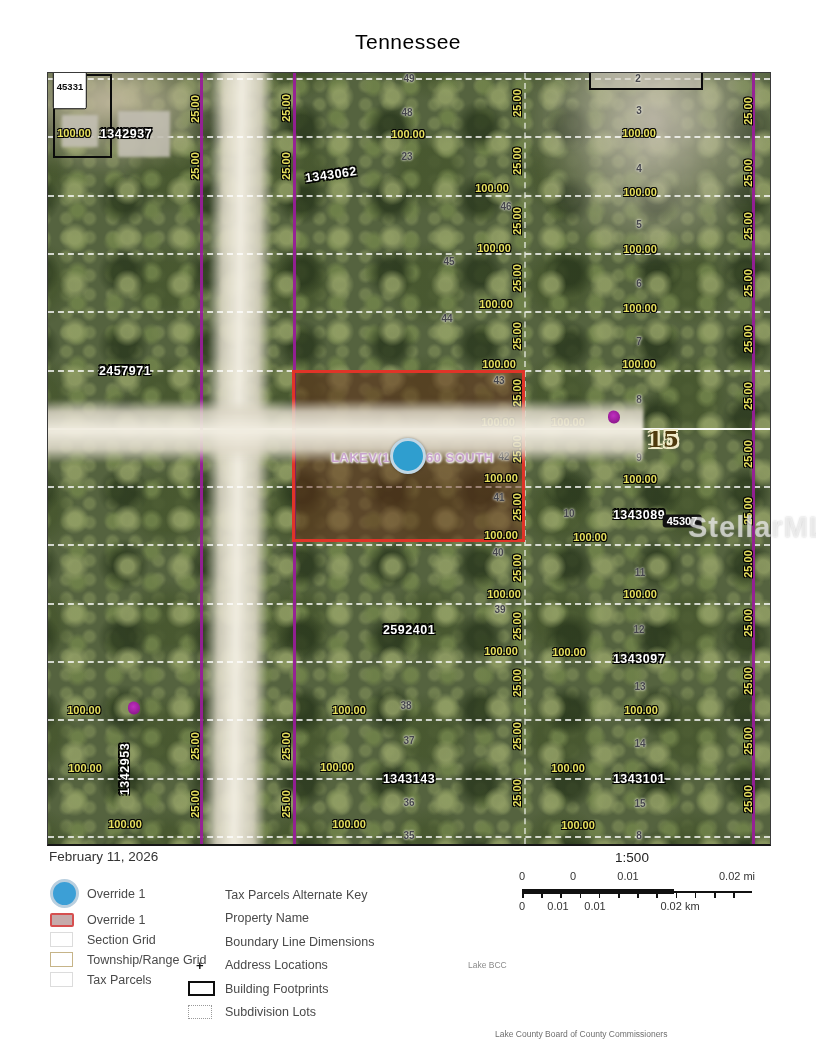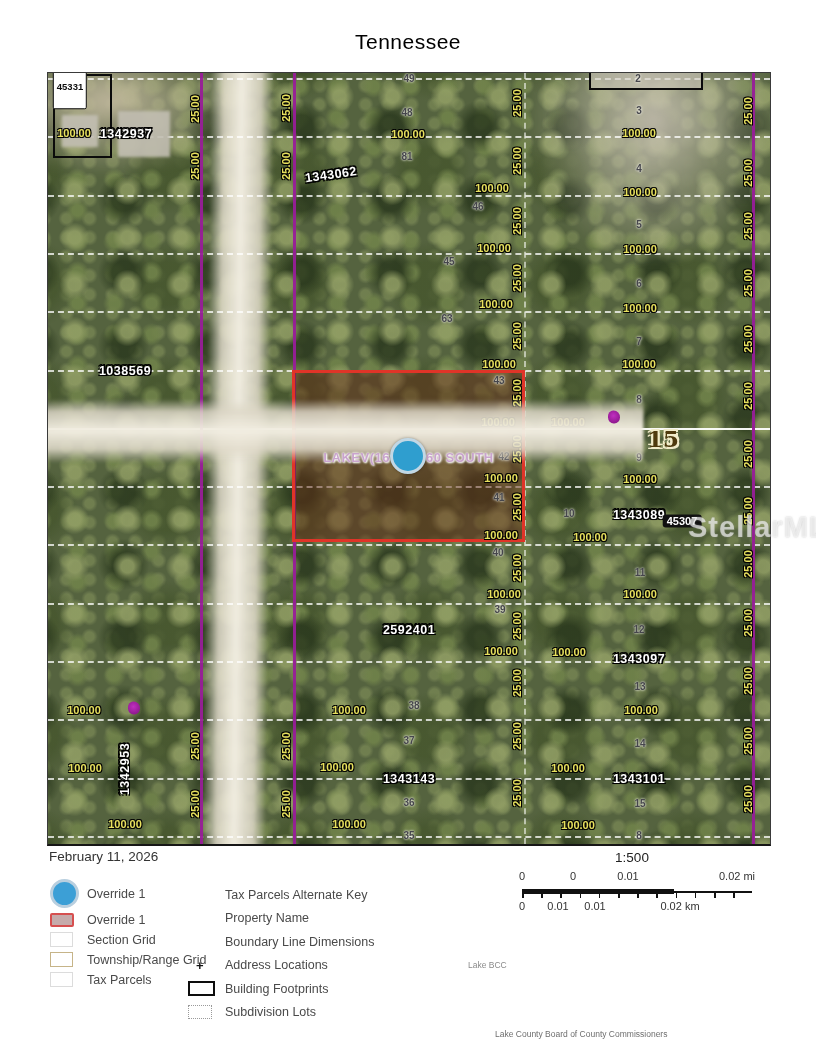--- a/index.html
+++ b/index.html
@@ -132,30 +132,30 @@
     <div class="redparcel" data-interactable="false"></div>
 
     <div class="bldg" style="left:5px;top:1px;width:55px;height:80px;" data-interactable="false"></div>
     <div class="roof" style="left:14px;top:42px;width:36px;height:32px;" data-interactable="false"></div>
     <div class="roof" style="left:70px;top:38px;width:52px;height:46px;" data-interactable="false"></div>
     <div class="bldg" style="left:541px;top:-4px;width:110px;height:17px;background:rgba(205,200,190,.55);" data-interactable="false"></div>
 
     <div id="map-labels" data-interactable="false">
         <span class="ml lot" data-interactable="false" style="left: 361px; top: 6px; transform: translate(-50%, -50%);">49</span>
         <span class="ml lot" data-interactable="false" style="left: 359px; top: 40px; transform: translate(-50%, -50%);">48</span>
-        <span class="ml lot" data-interactable="false" style="left: 359px; top: 84px; transform: translate(-50%, -50%);">81</span>
-        <span class="ml lot" data-interactable="false" style="left: 430px; top: 134px; transform: translate(-50%, -50%);">46</span>
+        <span class="ml lot" data-interactable="false" style="left: 359px; top: 84px; transform: translate(-50%, -50%);">23</span>
+        <span class="ml lot" data-interactable="false" style="left: 458px; top: 134px; transform: translate(-50%, -50%);">46</span>
         <span class="ml lot" data-interactable="false" style="left: 401px; top: 189px; transform: translate(-50%, -50%);">45</span>
-        <span class="ml lot" data-interactable="false" style="left: 399px; top: 246px; transform: translate(-50%, -50%);">63</span>
+        <span class="ml lot" data-interactable="false" style="left: 399px; top: 246px; transform: translate(-50%, -50%);">44</span>
         <span class="ml lot" data-interactable="false" style="left: 451px; top: 308px; transform: translate(-50%, -50%);">43</span>
         <span class="ml lot" data-interactable="false" style="left: 456px; top: 384px; transform: translate(-50%, -50%);">42</span>
         <span class="ml lot" data-interactable="false" style="left: 451px; top: 425px; transform: translate(-50%, -50%);">41</span>
         <span class="ml lot" data-interactable="false" style="left: 450px; top: 480px; transform: translate(-50%, -50%);">40</span>
         <span class="ml lot" data-interactable="false" style="left: 452px; top: 537px; transform: translate(-50%, -50%);">39</span>
-        <span class="ml lot" data-interactable="false" style="left: 366px; top: 633px; transform: translate(-50%, -50%);">38</span>
+        <span class="ml lot" data-interactable="false" style="left: 358px; top: 633px; transform: translate(-50%, -50%);">38</span>
         <span class="ml lot" data-interactable="false" style="left: 361px; top: 668px; transform: translate(-50%, -50%);">37</span>
         <span class="ml lot" data-interactable="false" style="left: 361px; top: 730px; transform: translate(-50%, -50%);">36</span>
         <span class="ml lot" data-interactable="false" style="left: 361px; top: 763px; transform: translate(-50%, -50%);">35</span>
         <span class="ml lot" data-interactable="false" style="left: 590px; top: 6px; transform: translate(-50%, -50%);">2</span>
         <span class="ml lot" data-interactable="false" style="left: 591px; top: 38px; transform: translate(-50%, -50%);">3</span>
         <span class="ml lot" data-interactable="false" style="left: 591px; top: 96px; transform: translate(-50%, -50%);">4</span>
         <span class="ml lot" data-interactable="false" style="left: 591px; top: 152px; transform: translate(-50%, -50%);">5</span>
         <span class="ml lot" data-interactable="false" style="left: 591px; top: 211px; transform: translate(-50%, -50%);">6</span>
         <span class="ml lot" data-interactable="false" style="left: 591px; top: 269px; transform: translate(-50%, -50%);">7</span>
         <span class="ml lot" data-interactable="false" style="left: 591px; top: 327px; transform: translate(-50%, -50%);">8</span>
@@ -226,32 +226,32 @@
         <span class="ml dim" data-interactable="false" style="left: 147px; top: 36px; transform: translate(-50%, -50%) rotate(-90deg);">25.00</span>
         <span class="ml dim" data-interactable="false" style="left: 147px; top: 93px; transform: translate(-50%, -50%) rotate(-90deg);">25.00</span>
         <span class="ml dim" data-interactable="false" style="left: 147px; top: 673px; transform: translate(-50%, -50%) rotate(-90deg);">25.00</span>
         <span class="ml dim" data-interactable="false" style="left: 147px; top: 731px; transform: translate(-50%, -50%) rotate(-90deg);">25.00</span>
         <span class="ml dim" data-interactable="false" style="left: 238px; top: 35px; transform: translate(-50%, -50%) rotate(-90deg);">25.00</span>
         <span class="ml dim" data-interactable="false" style="left: 238px; top: 93px; transform: translate(-50%, -50%) rotate(-90deg);">25.00</span>
         <span class="ml dim" data-interactable="false" style="left: 238px; top: 673px; transform: translate(-50%, -50%) rotate(-90deg);">25.00</span>
         <span class="ml dim" data-interactable="false" style="left: 238px; top: 731px; transform: translate(-50%, -50%) rotate(-90deg);">25.00</span>
         <span class="ml pid" data-interactable="false" style="left: 78px; top: 61px; transform: translate(-50%, -50%);">1342937</span>
         <span class="ml pid" data-interactable="false" style="left: 283px; top: 102px; transform: translate(-50%, -50%) rotate(-8deg);">1343062</span>
-        <span class="ml pid" data-interactable="false" style="left: 77px; top: 298px; transform: translate(-50%, -50%);">1038569</span>
+        <span class="ml pid" data-interactable="false" style="left: 77px; top: 298px; transform: translate(-50%, -50%);">2457971</span>
         <span class="ml pid" data-interactable="false" style="left: 591px; top: 442px; transform: translate(-50%, -50%);">1343089</span>
         <span class="ml pid" data-interactable="false" style="left: 361px; top: 557px; transform: translate(-50%, -50%);">2592401</span>
         <span class="ml pid" data-interactable="false" style="left: 591px; top: 586px; transform: translate(-50%, -50%);">1343097</span>
         <span class="ml pid" data-interactable="false" style="left: 361px; top: 706px; transform: translate(-50%, -50%);">1343143</span>
         <span class="ml pid" data-interactable="false" style="left: 591px; top: 706px; transform: translate(-50%, -50%);">1343101</span>
         <span class="ml pid" data-interactable="false" style="left: 77px; top: 696px; transform: translate(-50%, -50%) rotate(-90deg);">1342953</span>
         <span class="ml chip" data-interactable="false" style="left: 22px; top: 14px; transform: translate(-50%, -50%);">45331</span>
         <span class="ml chipd" data-interactable="false" style="left: 634px; top: 448px; transform: translate(-50%, -50%);">45307</span>
         <span class="ml sec" data-interactable="false" style="left: 615px; top: 365px; transform: translate(-50%, -50%);">15</span>
         <span class="ml street" data-interactable="false" style="left: 203px; top: 358px; transform: translate(-50%, -50%) rotate(-90deg);">TENNESSEE  ST</span>
-        <span class="ml pnl" data-interactable="false" style="left: 342px; top: 384px; transform: translate(-100%, -50%);">LAKEV(16</span>
+        <span class="ml pnl" data-interactable="false" style="left: 342px; top: 384px; transform: translate(-100%, -50%);">LAKEV(1</span>
         <span class="ml pnr" data-interactable="false" style="left: 378px; top: 384px; transform: translate(0px, -50%);">60 SOUTH</span>
         <span class="ml pmark" data-interactable="false" style="left: 566px; top: 344px; transform: translate(-50%, -50%);"></span>
         <span class="ml pmark" data-interactable="false" style="left: 86px; top: 635px; transform: translate(-50%, -50%);"></span>
       </div>
 
     <div class="marker" style="left:360px;top:383px;" data-interactable="false"></div>
   </div>
 
   <div class="watermark" data-interactable="false">StellarMLS</div>
 

